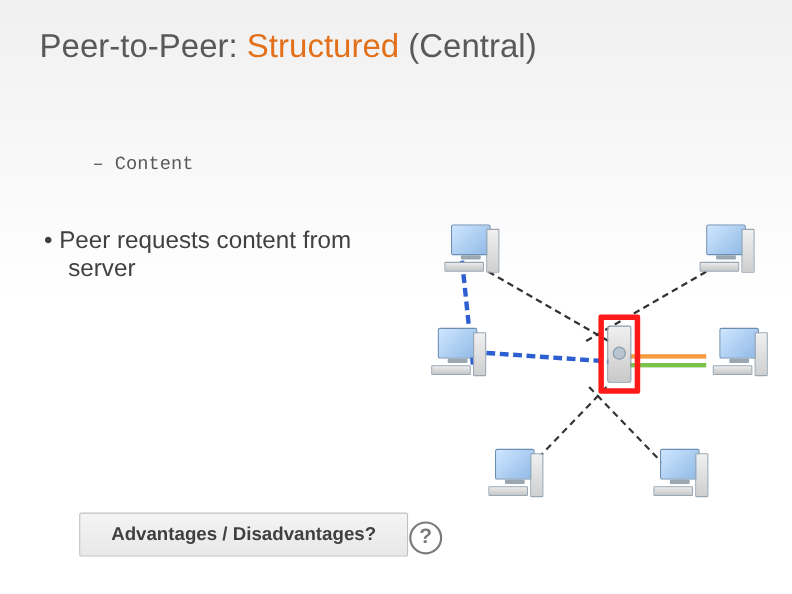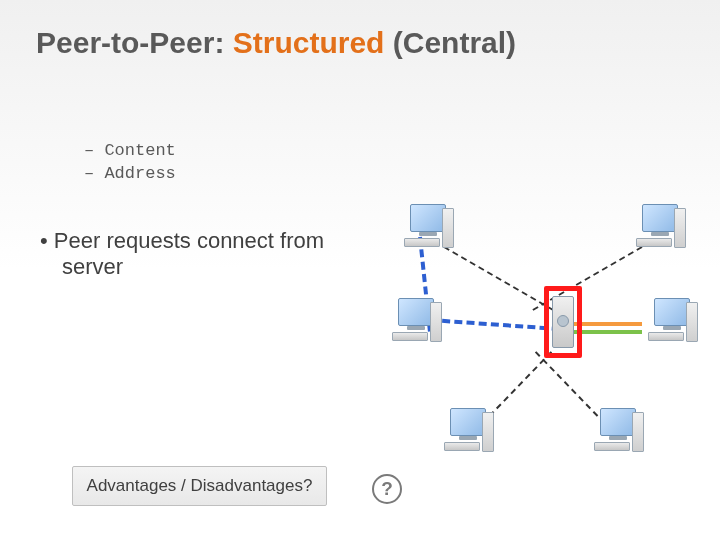--- a/index.html
+++ b/index.html
@@ -7,21 +7,21 @@
   body {
     font-family: "Segoe UI Light", "Segoe UI", -apple-system, sans-serif;
     background: linear-gradient(to bottom, #f0f0f0 0%, #ffffff 50%);
     position: relative;
   }
   .title {
     position: absolute;
     top: 26px;
     left: 36px;
     font-size: 30px;
-    font-weight: 700;
+    font-weight: 400;
     color: #595959;
   }
   .title .accent { color: #e3701a; }
   .content {
     position: absolute;
     top: 130px;
     left: 40px;
     width: 340px;
   }
   .bullet-l1 {
@@ -40,30 +40,30 @@
     margin-left: 44px;
     line-height: 1.35;
     font-family: Liberation Mono, monospace;
   }
   .gap-lg { height: 42px; }
   .gap-sm { height: 10px; }
   .footer-box {
     position: absolute;
     left: 72px;
     bottom: 34px;
-    width: 255px;
+    width: 299px;
     height: 40px;
     background: linear-gradient(to bottom, #f4f4f4, #e8e8e8);
     border: 1px solid #bfbfbf;
     border-radius: 2px;
     display: flex;
     align-items: center;
     justify-content: center;
     font-size: 17px;
-    font-weight: 400;
+    font-weight: 700;
     color: #404040;
   }
   .q-badge {
     position: absolute;
     left: 372px;
     bottom: 36px;
     width: 30px;
     height: 30px;
     border: 2.5px solid #7a7a7a;
     border-radius: 50%;
@@ -132,23 +132,22 @@
 </head>
 <body>
 
 <div class="title">
   <span>Peer-to-Peer: </span><span class="accent">Structured</span><span> (Central)</span>
 </div>
 
 <div class="content">
   <div class="gap-sm"></div>
   <div class="bullet-l2">–  Content</div>
-  <div class="bullet-l2">–  Address</div>
   <div class="gap-lg"></div>
-  <div class="bullet-l1">•  Peer requests connect from server</div>
+  <div class="bullet-l1">•  Peer requests content from server</div>
   <div class="gap-lg"></div>
 </div>
 
 <div class="footer-box">
   <span>Advantages / Disadvantages?</span>
 </div>
 <div class="q-badge">
   <span>?</span>
 </div>
 

